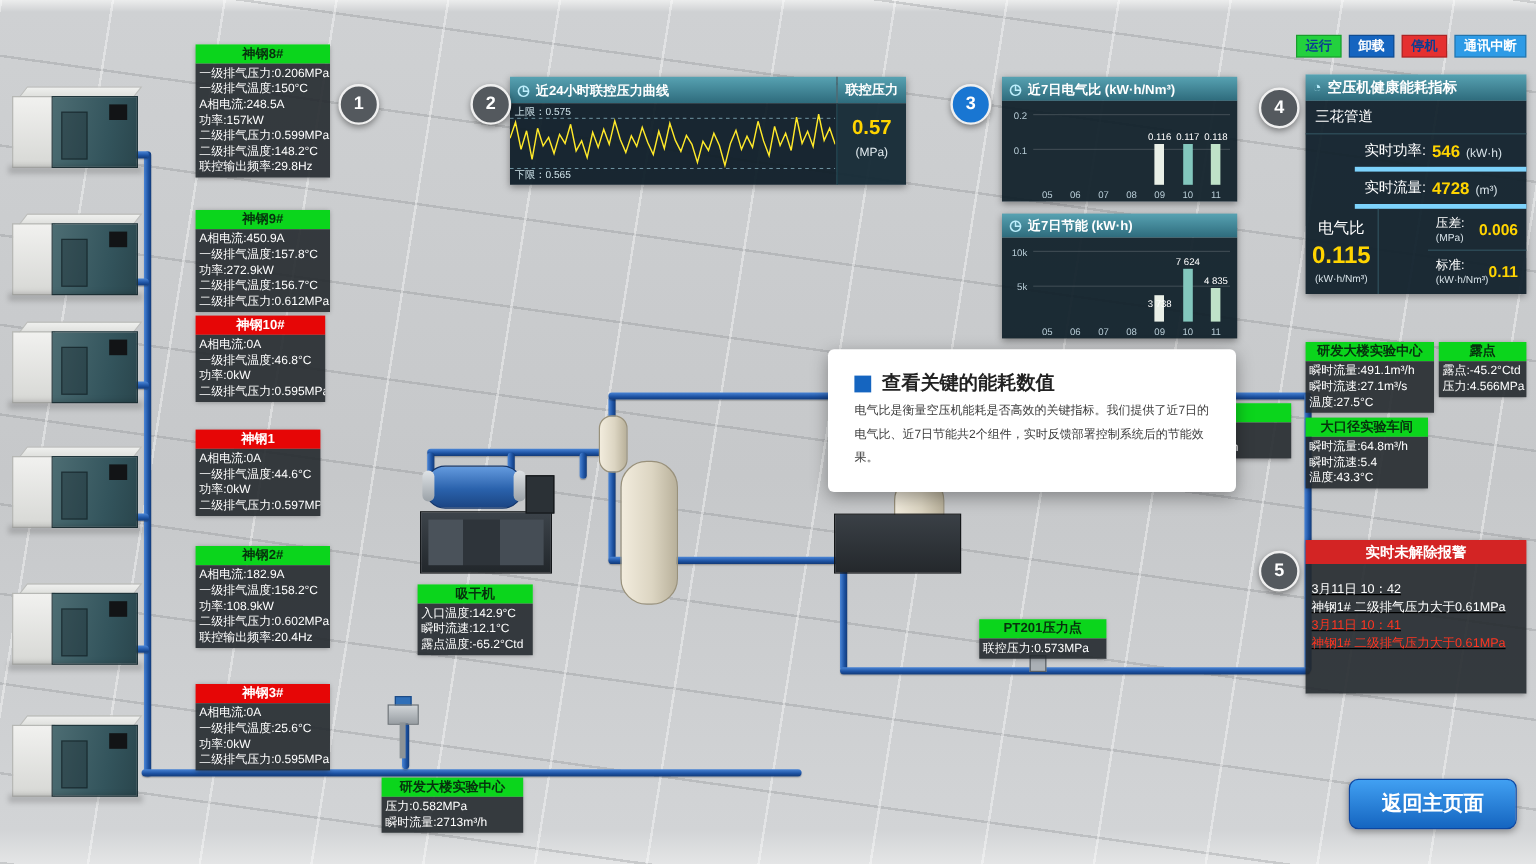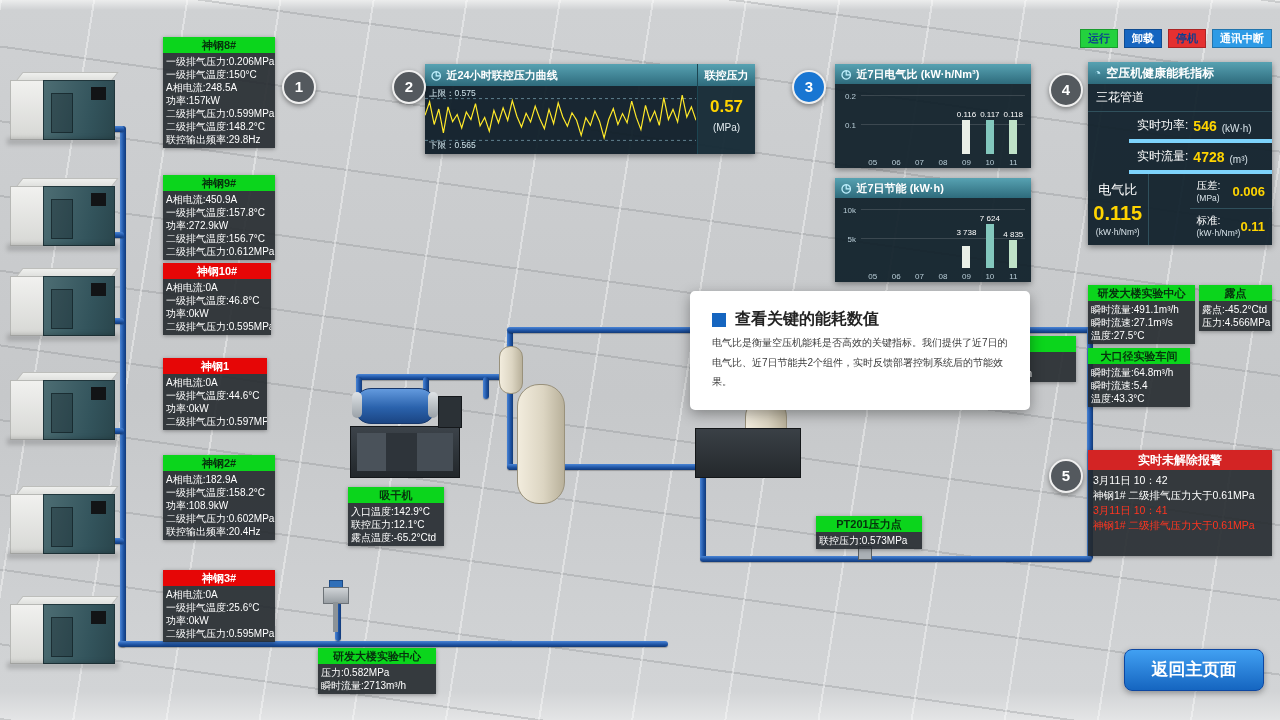--- a/index.html
+++ b/index.html
@@ -22,21 +22,21 @@
   .u-door{position:absolute;left:7px;top:12px;width:20px;height:38px;background:rgba(16,32,37,.35);border:1px solid rgba(10,22,26,.55);}
   .u-vent{position:absolute;right:8px;top:6px;width:15px;height:13px;background:#121416;}
   
   .dpanel{position:absolute;z-index:10;box-shadow:0 1px 4px rgba(0,0,0,.35);}
   .phead{height:16px;font-size:11px;font-weight:bold;text-align:center;line-height:16px;background:#0bd51c;color:#06320d;}
   .dpanel[data-state="stop"] .phead{background:#e60606;color:#fff;}
   .pbody{background:rgba(36,41,46,.9);padding:2px 3px;overflow:hidden;}
   .pbody .prow{font-size:10px;line-height:13px;color:#fff;white-space:nowrap;}
   
   .alarm .phead{height:20px;line-height:20px;font-size:12px;background:#d32424;color:#fff;}
-  .alarm .pbody{min-height:80px;padding:3px 5px;}
+  .alarm .pbody{min-height:80px;padding:14px 5px;text-decoration:underline;}
   .alarm .pbody .prow{font-size:10.5px;line-height:15px;}
   .alarm .pbody .prow.alert{color:#ff3520;}
   
   .chart-panel{position:absolute;z-index:10;box-shadow:0 2px 6px rgba(0,0,0,.4);}
   .chart-header{height:20px;background:linear-gradient(#57a2b2,#2e6b7c);color:#fff;display:flex;align-items:center;gap:5px;padding:0 6px;font-size:11px;font-weight:bold;white-space:nowrap;}
   .hicon{color:#bdeefc;font-size:12px;line-height:12px;}
   .chart-body{position:relative;background:rgba(14,30,40,.93);overflow:hidden;}
   .grid{position:absolute;height:1px;background:rgba(255,255,255,.14);}
   .ytick{position:absolute;font-size:8px;color:#b8ccd6;text-align:right;}
   .xtick{position:absolute;font-size:8px;color:#b8ccd6;text-align:center;}
@@ -251,21 +251,21 @@
         <div class="prow">一级排气温度:25.6°C</div>
         <div class="prow">功率:0kW</div>
         <div class="prow">二级排气压力:0.595MPa</div>
       </div>
   </div>
 
   <div class="dpanel" style="left:348px;top:487px;width:96px;">
     <div class="phead">吸干机</div>
     <div class="pbody">
         <div class="prow">入口温度:142.9°C</div>
-        <div class="prow">联控压力:12.1°C</div>
+        <div class="prow">瞬时流速:12.1°C</div>
         <div class="prow">露点温度:-65.2°Ctd</div>
       </div>
   </div>
   <div class="dpanel" style="left:318px;top:648px;width:118px;">
     <div class="phead">研发大楼实验中心</div>
     <div class="pbody">
         <div class="prow">压力:0.582MPa</div>
         <div class="prow">瞬时流量:2713m³/h</div>
       </div>
   </div>
@@ -338,21 +338,21 @@
         <div class="grid" style="left: 26px; right: 6px; bottom: 43px;"></div>
         <div class="ytick" style="left: 0px; width: 21px; bottom: 38px;">5k</div>
         <div class="grid" style="left: 26px; right: 6px; bottom: 72px;"></div>
         <div class="ytick" style="left: 0px; width: 21px; bottom: 67px;">10k</div>
         <div class="xtick" style="left: 25.7143px; width: 24px; bottom: 1px;">05</div>
         <div class="xtick" style="left: 49.1429px; width: 24px; bottom: 1px;">06</div>
         <div class="xtick" style="left: 72.5714px; width: 24px; bottom: 1px;">07</div>
         <div class="xtick" style="left: 96px; width: 24px; bottom: 1px;">08</div>
         <div class="xtick" style="left: 119.429px; width: 24px; bottom: 1px;">09</div>
         <div class="bar" style="left: 127.429px; width: 8px; height: 21.7px; bottom: 14px; background: rgb(233, 239, 231);"></div>
-        <div class="blabel" style="left: 113.429px; width: 36px; bottom: 45px;">3 738</div>
+        <div class="blabel" style="left: 113.429px; width: 36px; bottom: 24px;">3 738</div>
         <div class="xtick" style="left: 142.857px; width: 24px; bottom: 1px;">10</div>
         <div class="bar" style="left: 150.857px; width: 8px; height: 44.2px; bottom: 14px; background: rgb(131, 199, 189);"></div>
         <div class="blabel" style="left: 136.857px; width: 36px; bottom: 59.2px;">7 624</div>
         <div class="xtick" style="left: 166.286px; width: 24px; bottom: 1px;">11</div>
         <div class="bar" style="left: 174.286px; width: 8px; height: 28px; bottom: 14px; background: rgb(191, 226, 200);"></div>
         <div class="blabel" style="left: 160.286px; width: 36px; bottom: 43px;">4 835</div>
       </div>
   </div>
 
   <div class="health" style="left:1088px;top:62px;width:184px;">

